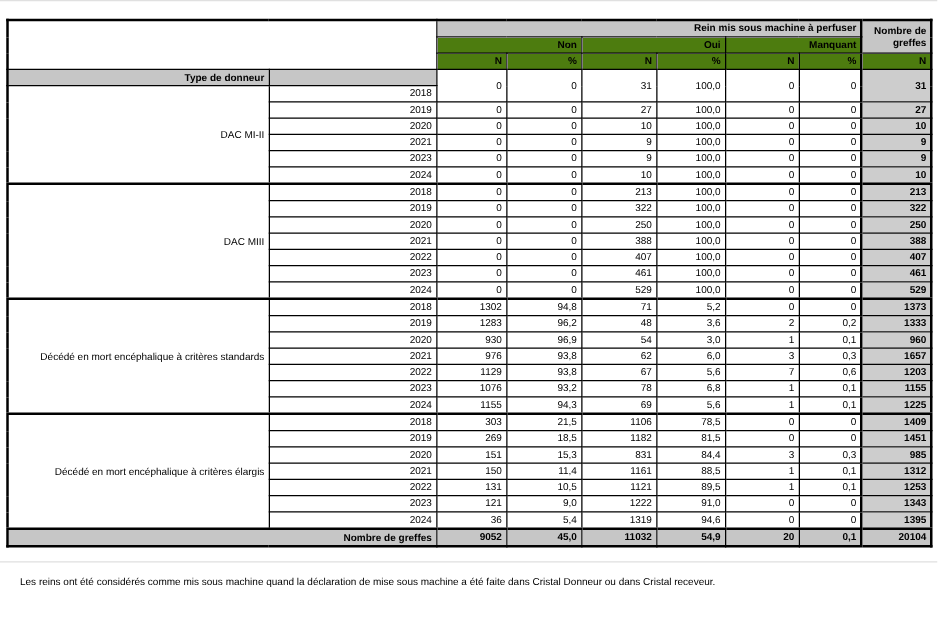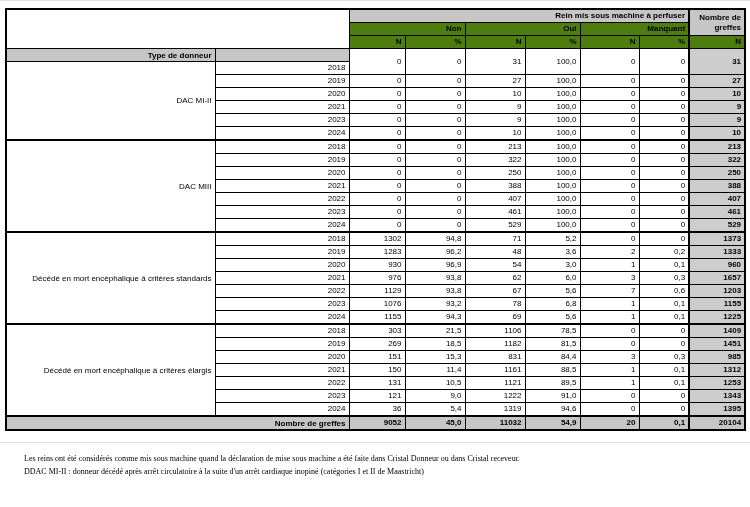--- a/index.html
+++ b/index.html
@@ -5,40 +5,40 @@
   :root{
     --header-gray:#c6c6c6;
     --cell-gray:#cdcdcd;
     --border:#000000;
     --hairline:#e0e0e0;
   }
   *{box-sizing:border-box;}
   html,body{margin:0;padding:0;background:#ffffff;width:750px;height:507px;overflow:hidden;
     font-family:"Liberation Sans",sans-serif;color:#000;}
   .top-hairline{height:1px;background:var(--hairline);width:750px;}
-  .page{padding:7px 4px 0 5px;}
+  .page{padding:14px 4px 0 5px;}
   table{border-collapse:collapse;table-layout:fixed;width:739px;border:2px solid var(--border);
     font-size:8px;}
   th,td{border:1px solid var(--border);padding:1px 3px;line-height:10px;overflow:hidden;
     white-space:nowrap;vertical-align:middle;}
   thead th{font-weight:bold;text-align:right;background:#4d7c0f;}
   th.corner{background:#fff;}
   th.machine{background:var(--header-gray);}
   th.greffes{background:var(--header-gray);white-space:normal;line-height:10px;vertical-align:middle;}
   .gray{background:var(--header-gray);}
   td.total-col{background:var(--cell-gray);font-weight:bold;border-left:2px solid var(--border);}
   th.total-col-head{border-left:2px solid var(--border);}
   .num{text-align:right;}
   .bold{font-weight:bold;}
   .label-cell{text-align:right;white-space:normal;line-height:9px;}
   tbody tr{height:13px;}
   tr.group-start td{border-top:2px solid var(--border);}
   tr.total-row td{border-top:2px solid var(--border);background:var(--header-gray);font-weight:bold;}
   .divider{height:1px;background:var(--hairline);margin:11px 0 9px 0;width:750px;}
-  .footnotes{padding:0 10px 0 24px;font-size:8px;font-family:Liberation Serif, serif;}
+  .footnotes{padding:0 10px 0 16px;font-size:8px;}
   .footnote{line-height:13px;white-space:nowrap;}
 </style>
 </head>
 <body>
 
 <div class="top-hairline"></div>
 
 <div class="page">
   <table>
     <colgroup>
@@ -363,14 +363,13 @@
           <td class="num bold total-col">20104</td>
         </tr>
       </tbody>
   </table>
 </div>
 
 <div class="divider"></div>
 
 <div class="footnotes">
   <div class="footnote">Les reins ont été considérés comme mis sous machine quand la déclaration de mise sous machine a été faite dans Cristal Donneur ou dans Cristal receveur.</div>
-  <div class="footnote">DDAC MI-II : donneur décédé après arrêt circulatoire à la suite d'un arrêt cardiaque inopiné (catégories I et II de Maastricht)</div>
 </div>
 
 </body></html>

